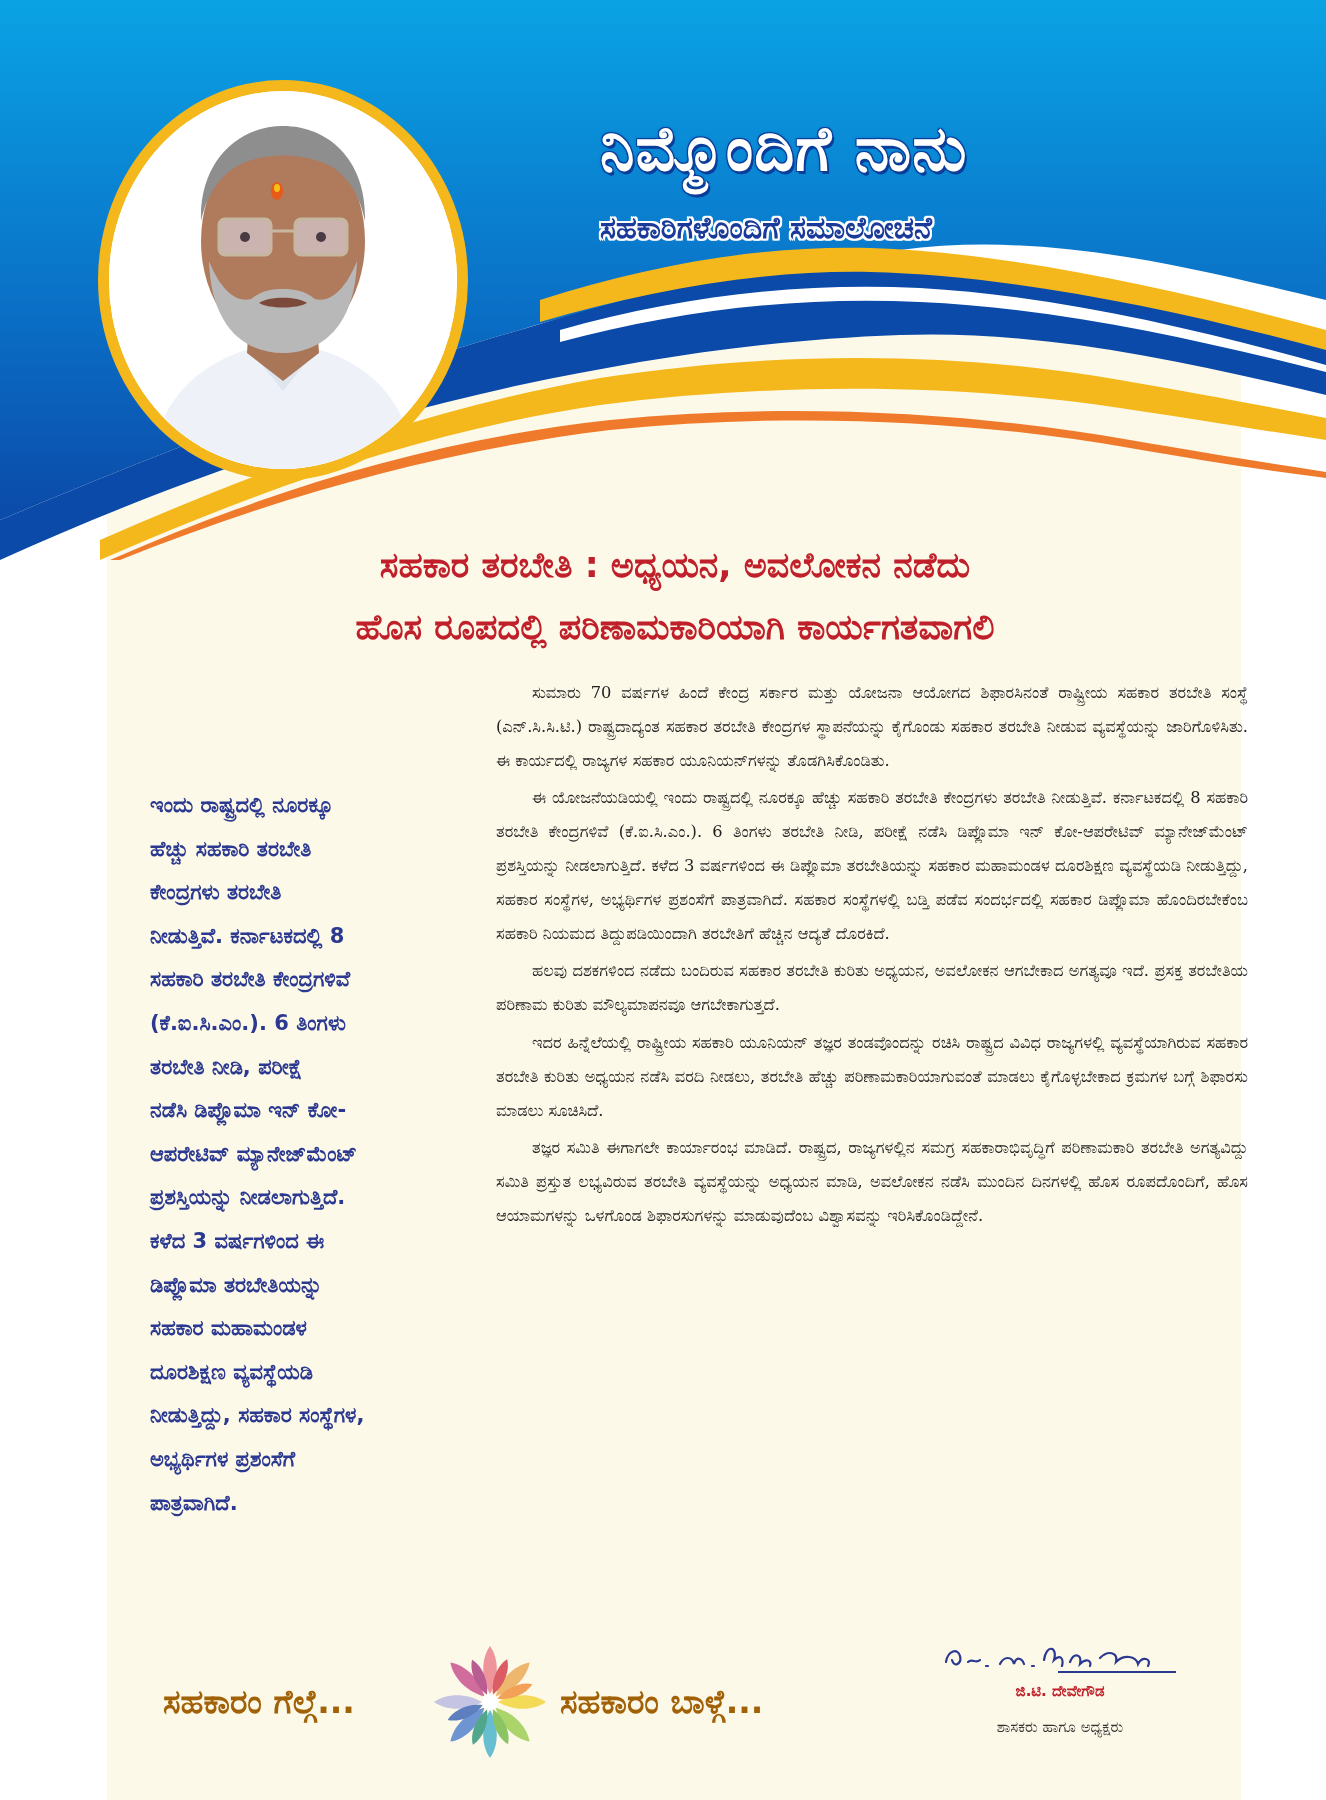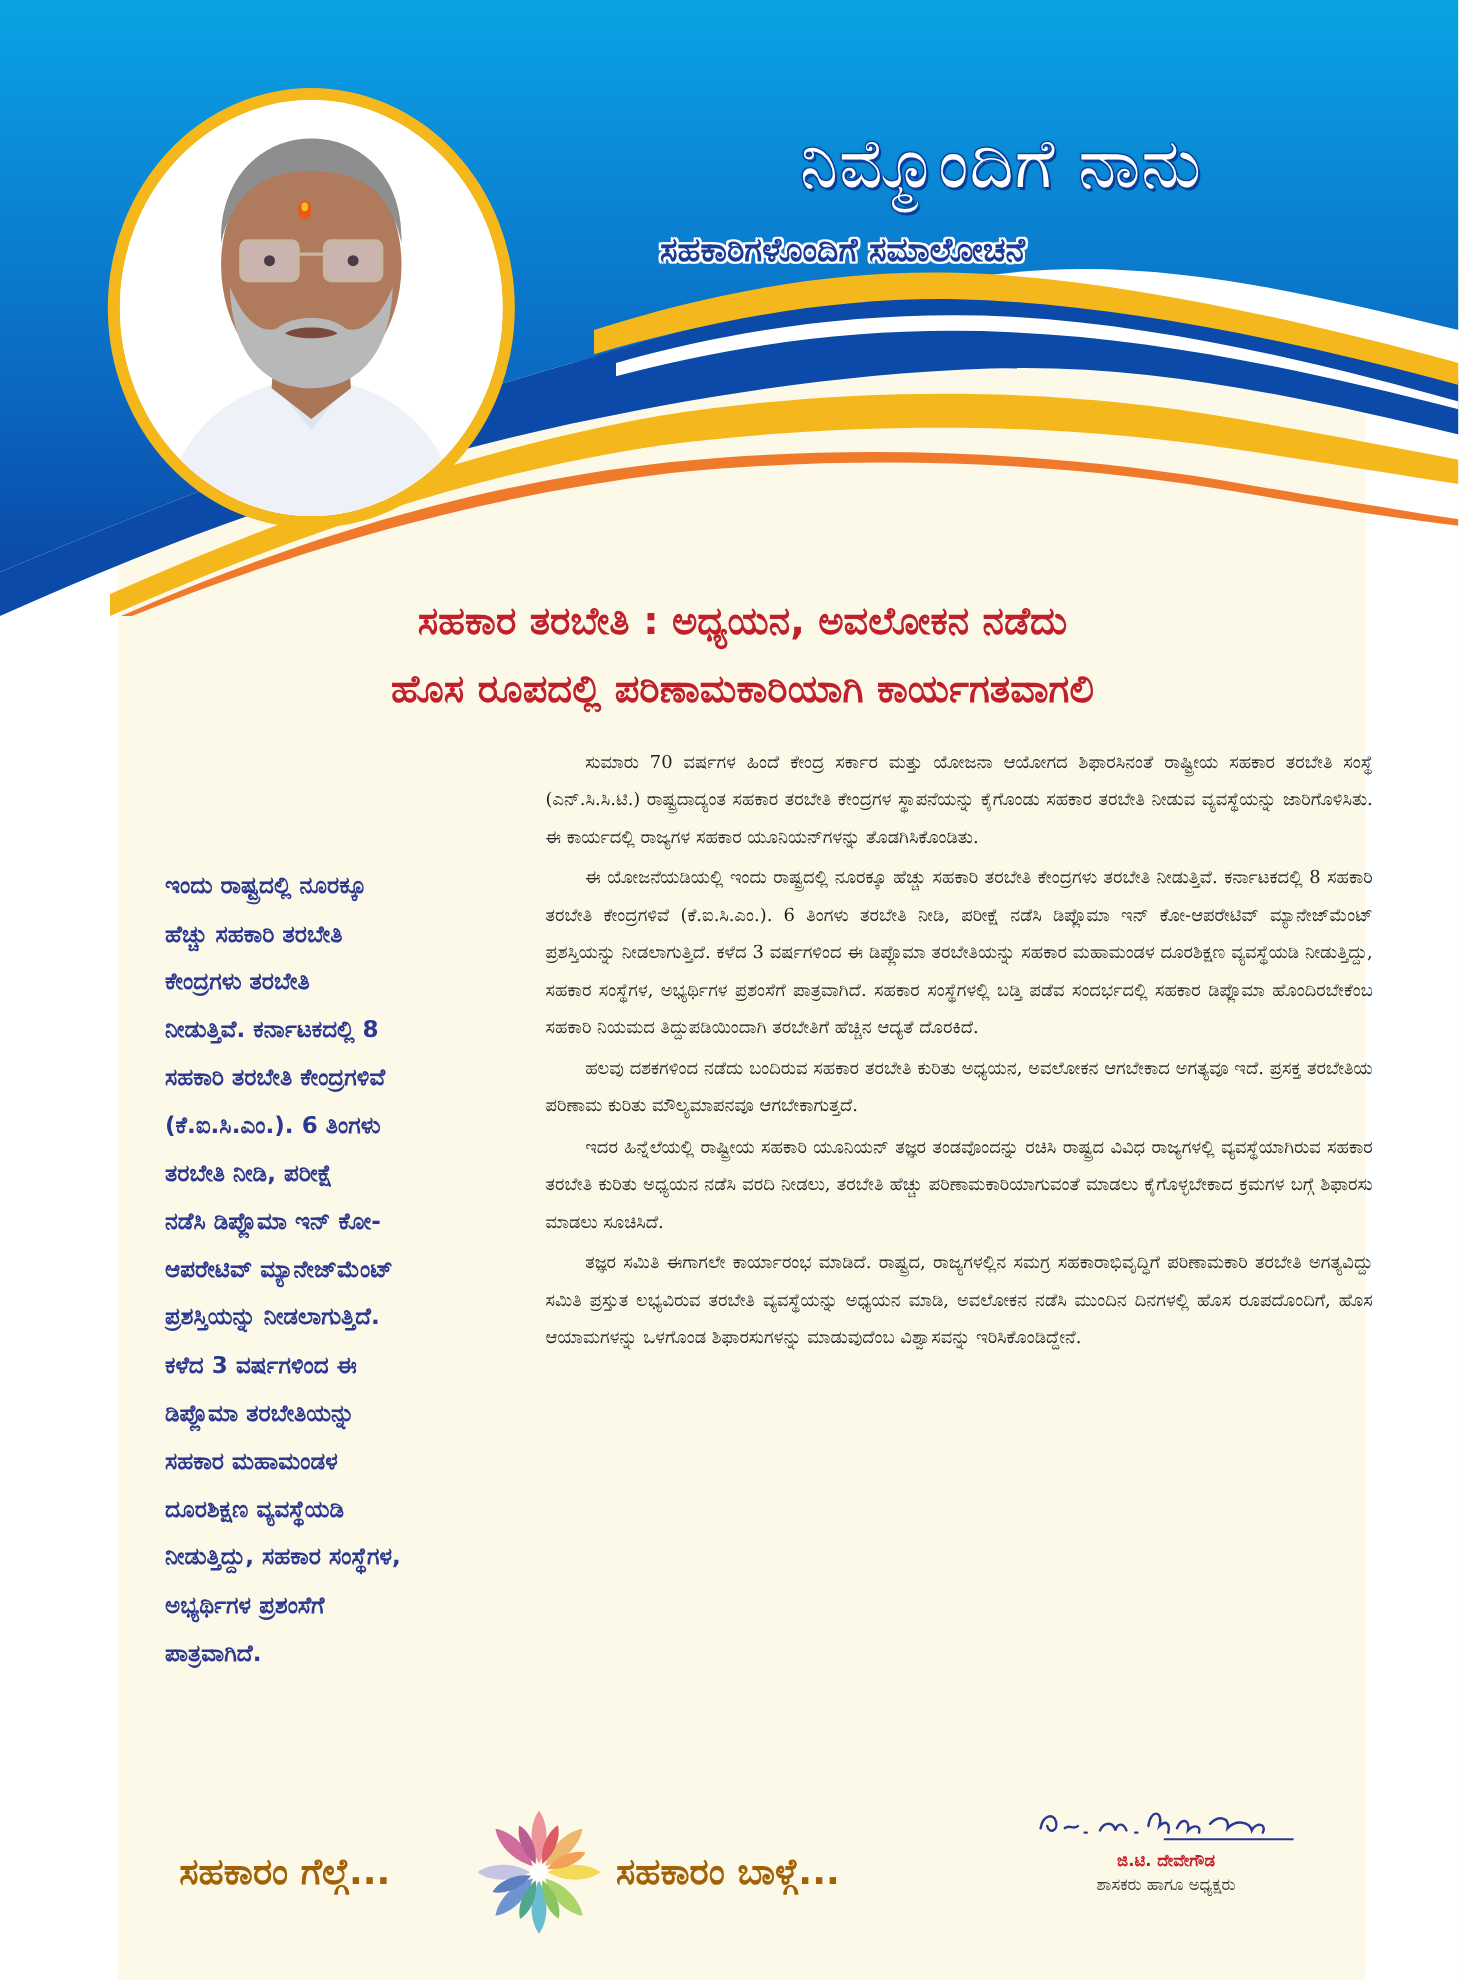--- a/index.html
+++ b/index.html
@@ -22,22 +22,21 @@
     padding: 11px;
   }
   .portrait-inner {
     width: 100%; height: 100%; border-radius: 50%;
     background: #ffffff; overflow: hidden; position: relative;
   }
   .portrait-svg { width: 100%; height: 100%; display: block; }
 
   .masthead-title {
     position: absolute; left: 600px; top: 112px; width: 620px;
-    text-align: center;
-    font-family: "DejaVu Sans", sans-serif; font-weight: normal;
+    font-family: "DejaVu Sans", sans-serif; font-weight: bold;
     font-size: 62px; color: #ffffff; letter-spacing: 1px;
     text-shadow: 0 0 3px #0b3e9a, 2px 3px 0 #0b3e9a, -1px -1px 0 #0b3e9a, 1px -1px 0 #0b3e9a, -1px 1px 0 #0b3e9a;
   }
   .masthead-subtitle {
     position: absolute; left: 600px; top: 210px; width: 620px;
     text-align: left;
     font-family: "DejaVu Sans", sans-serif; font-weight: bold;
     font-size: 30px; color: #1a3a9a;
     text-shadow: 2px 0 0 #fff, -2px 0 0 #fff, 0 2px 0 #fff, 0 -2px 0 #fff, 2px 2px 0 #fff, -2px -2px 0 #fff, 2px -2px 0 #fff, -2px 2px 0 #fff;
   }
@@ -75,21 +74,21 @@
   .lotus-logo { position: absolute; left: 430px; top: 1642px; width: 120px; height: 120px; }
 
   .signature-block { position: absolute; left: 930px; top: 1636px; width: 260px; text-align: center; }
   .signature-svg { display: block; width: 240px; height: 42px; margin-left: 10px; }
   .signer-name {
     font-family: "DejaVu Sans", sans-serif; font-weight: bold;
     color: #c0202a; font-size: 15px; margin-top: 4px;
   }
   .signer-role {
     font-family: "DejaVu Sans", sans-serif;
-    color: #333333; font-size: 15px; margin-top: 4px;
+    color: #333333; font-size: 15px; margin-top: 18px;
   }
 </style>
 </head>
 <body>
 
 <div class="page">
 
   <div class="cream-panel"></div>
 
   <svg class="header-svg" viewBox="0 0 1326 560" preserveAspectRatio="none">

